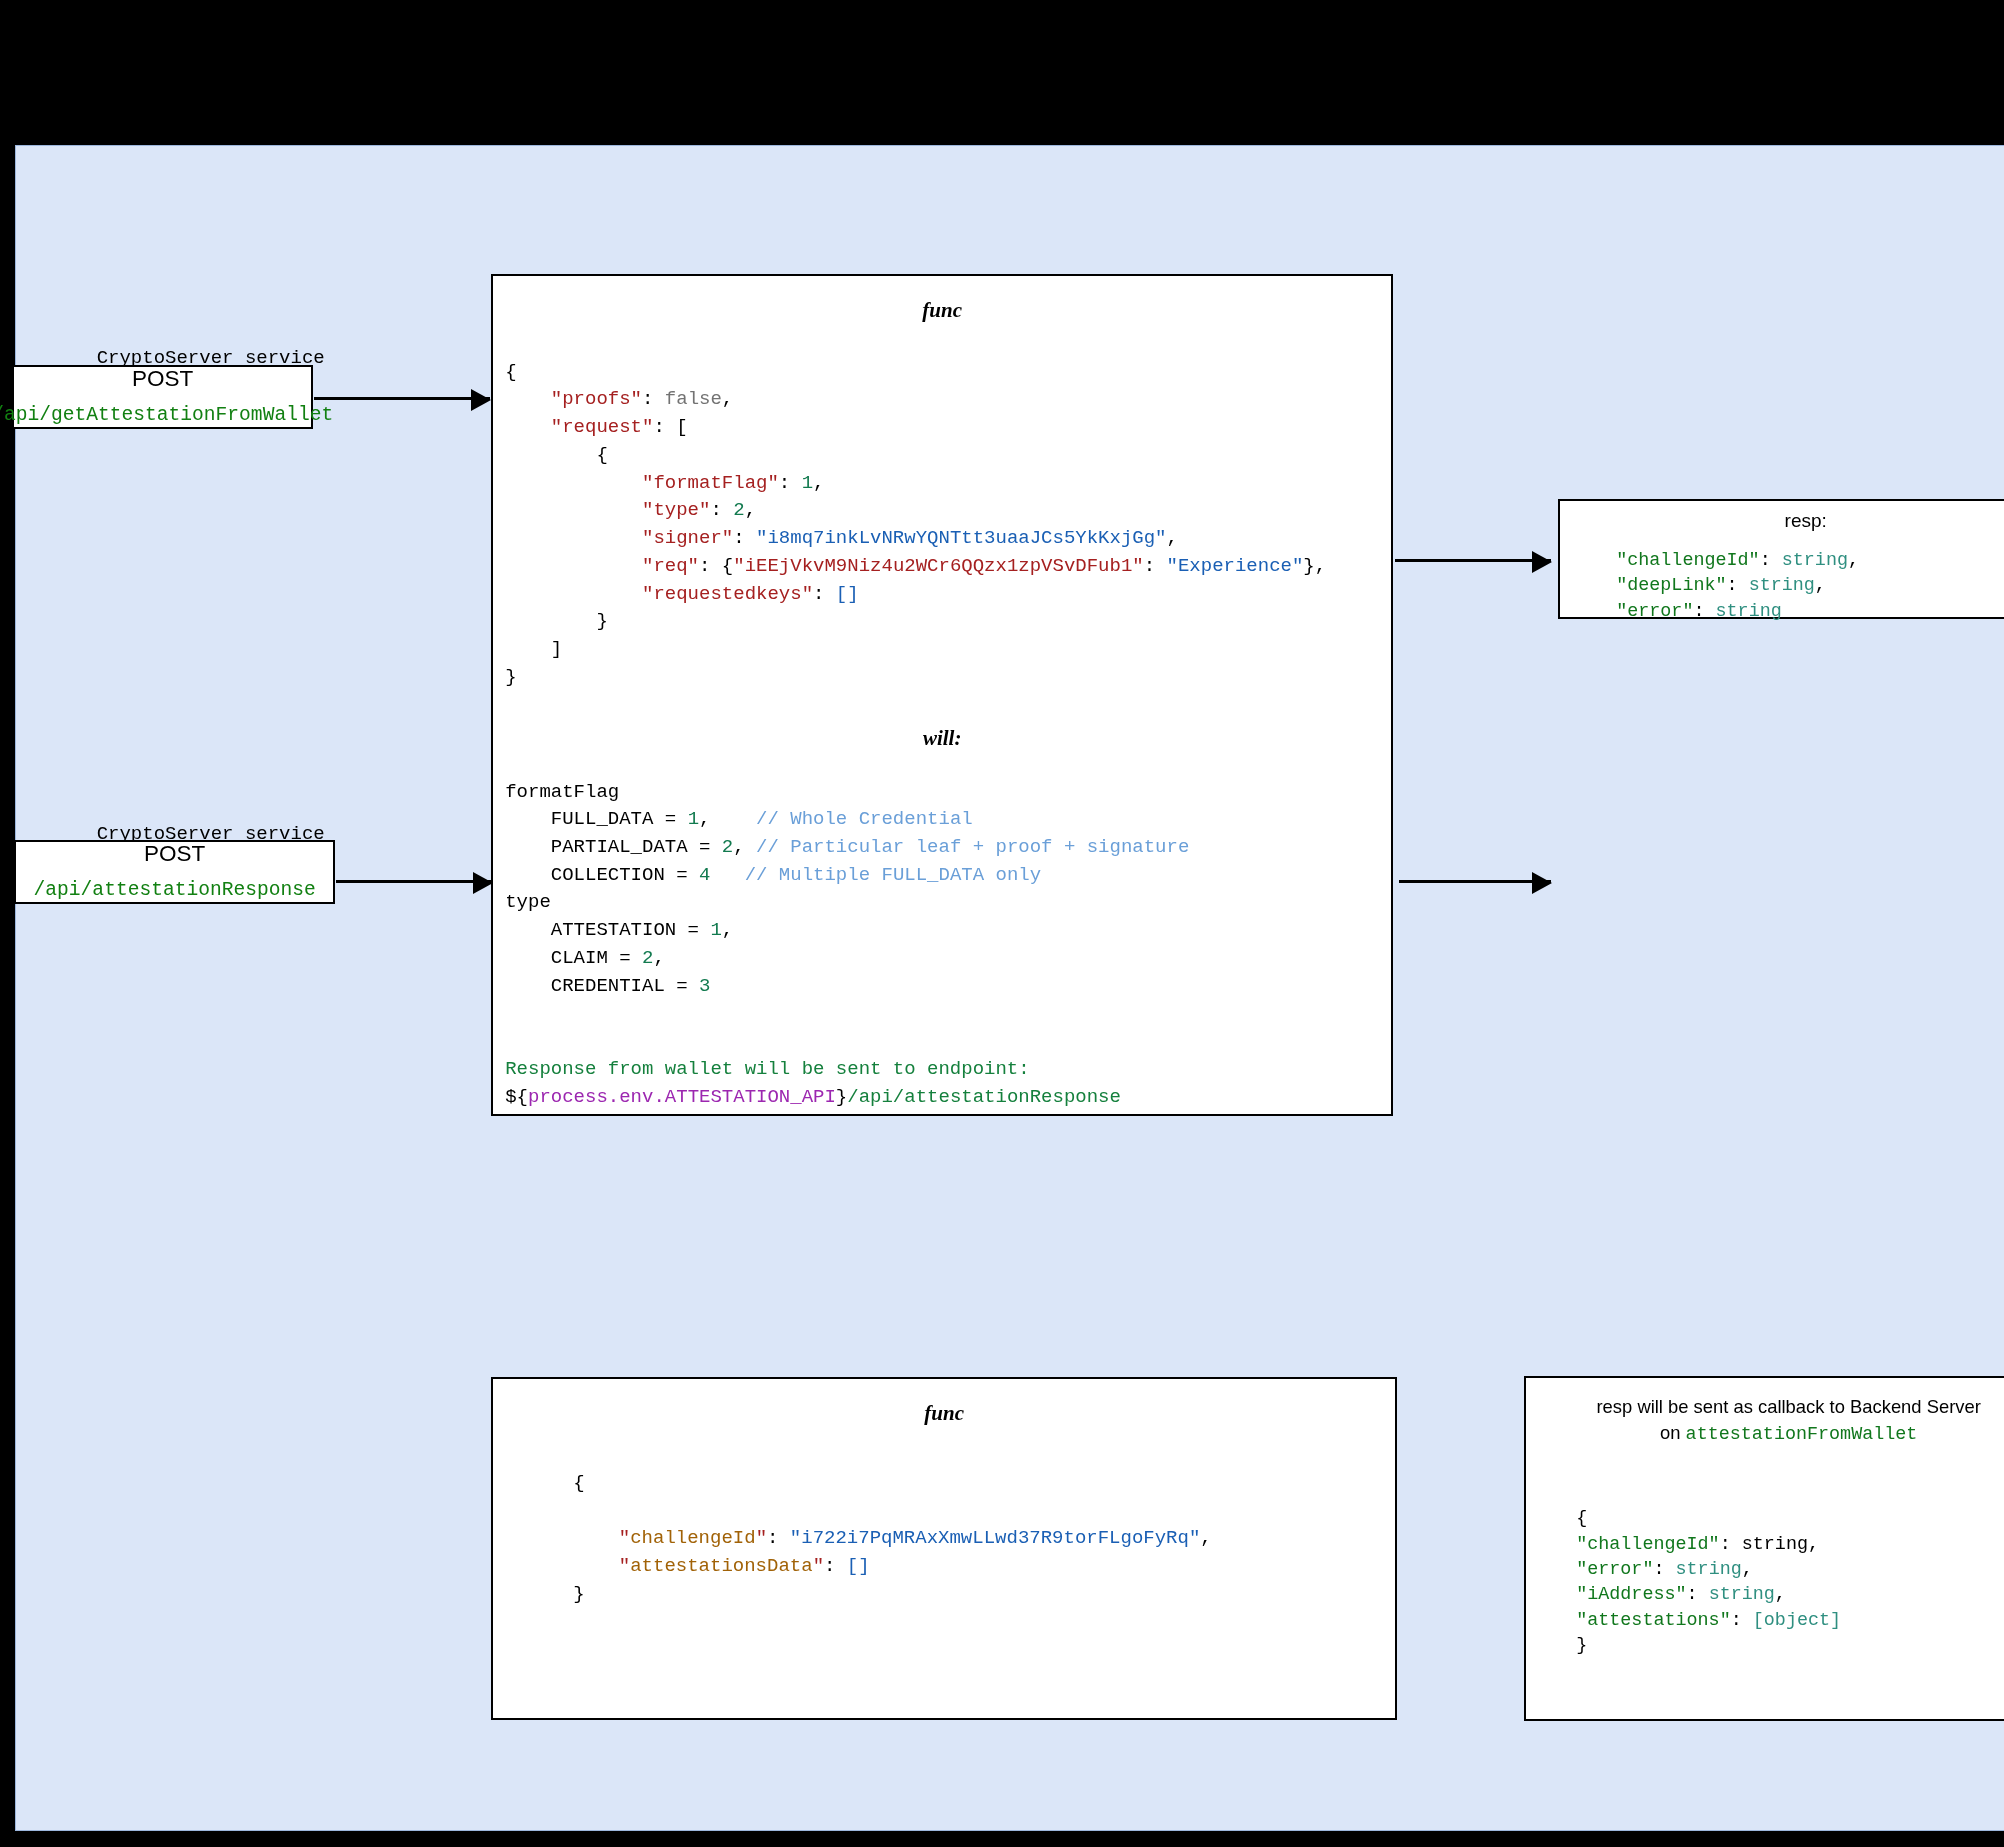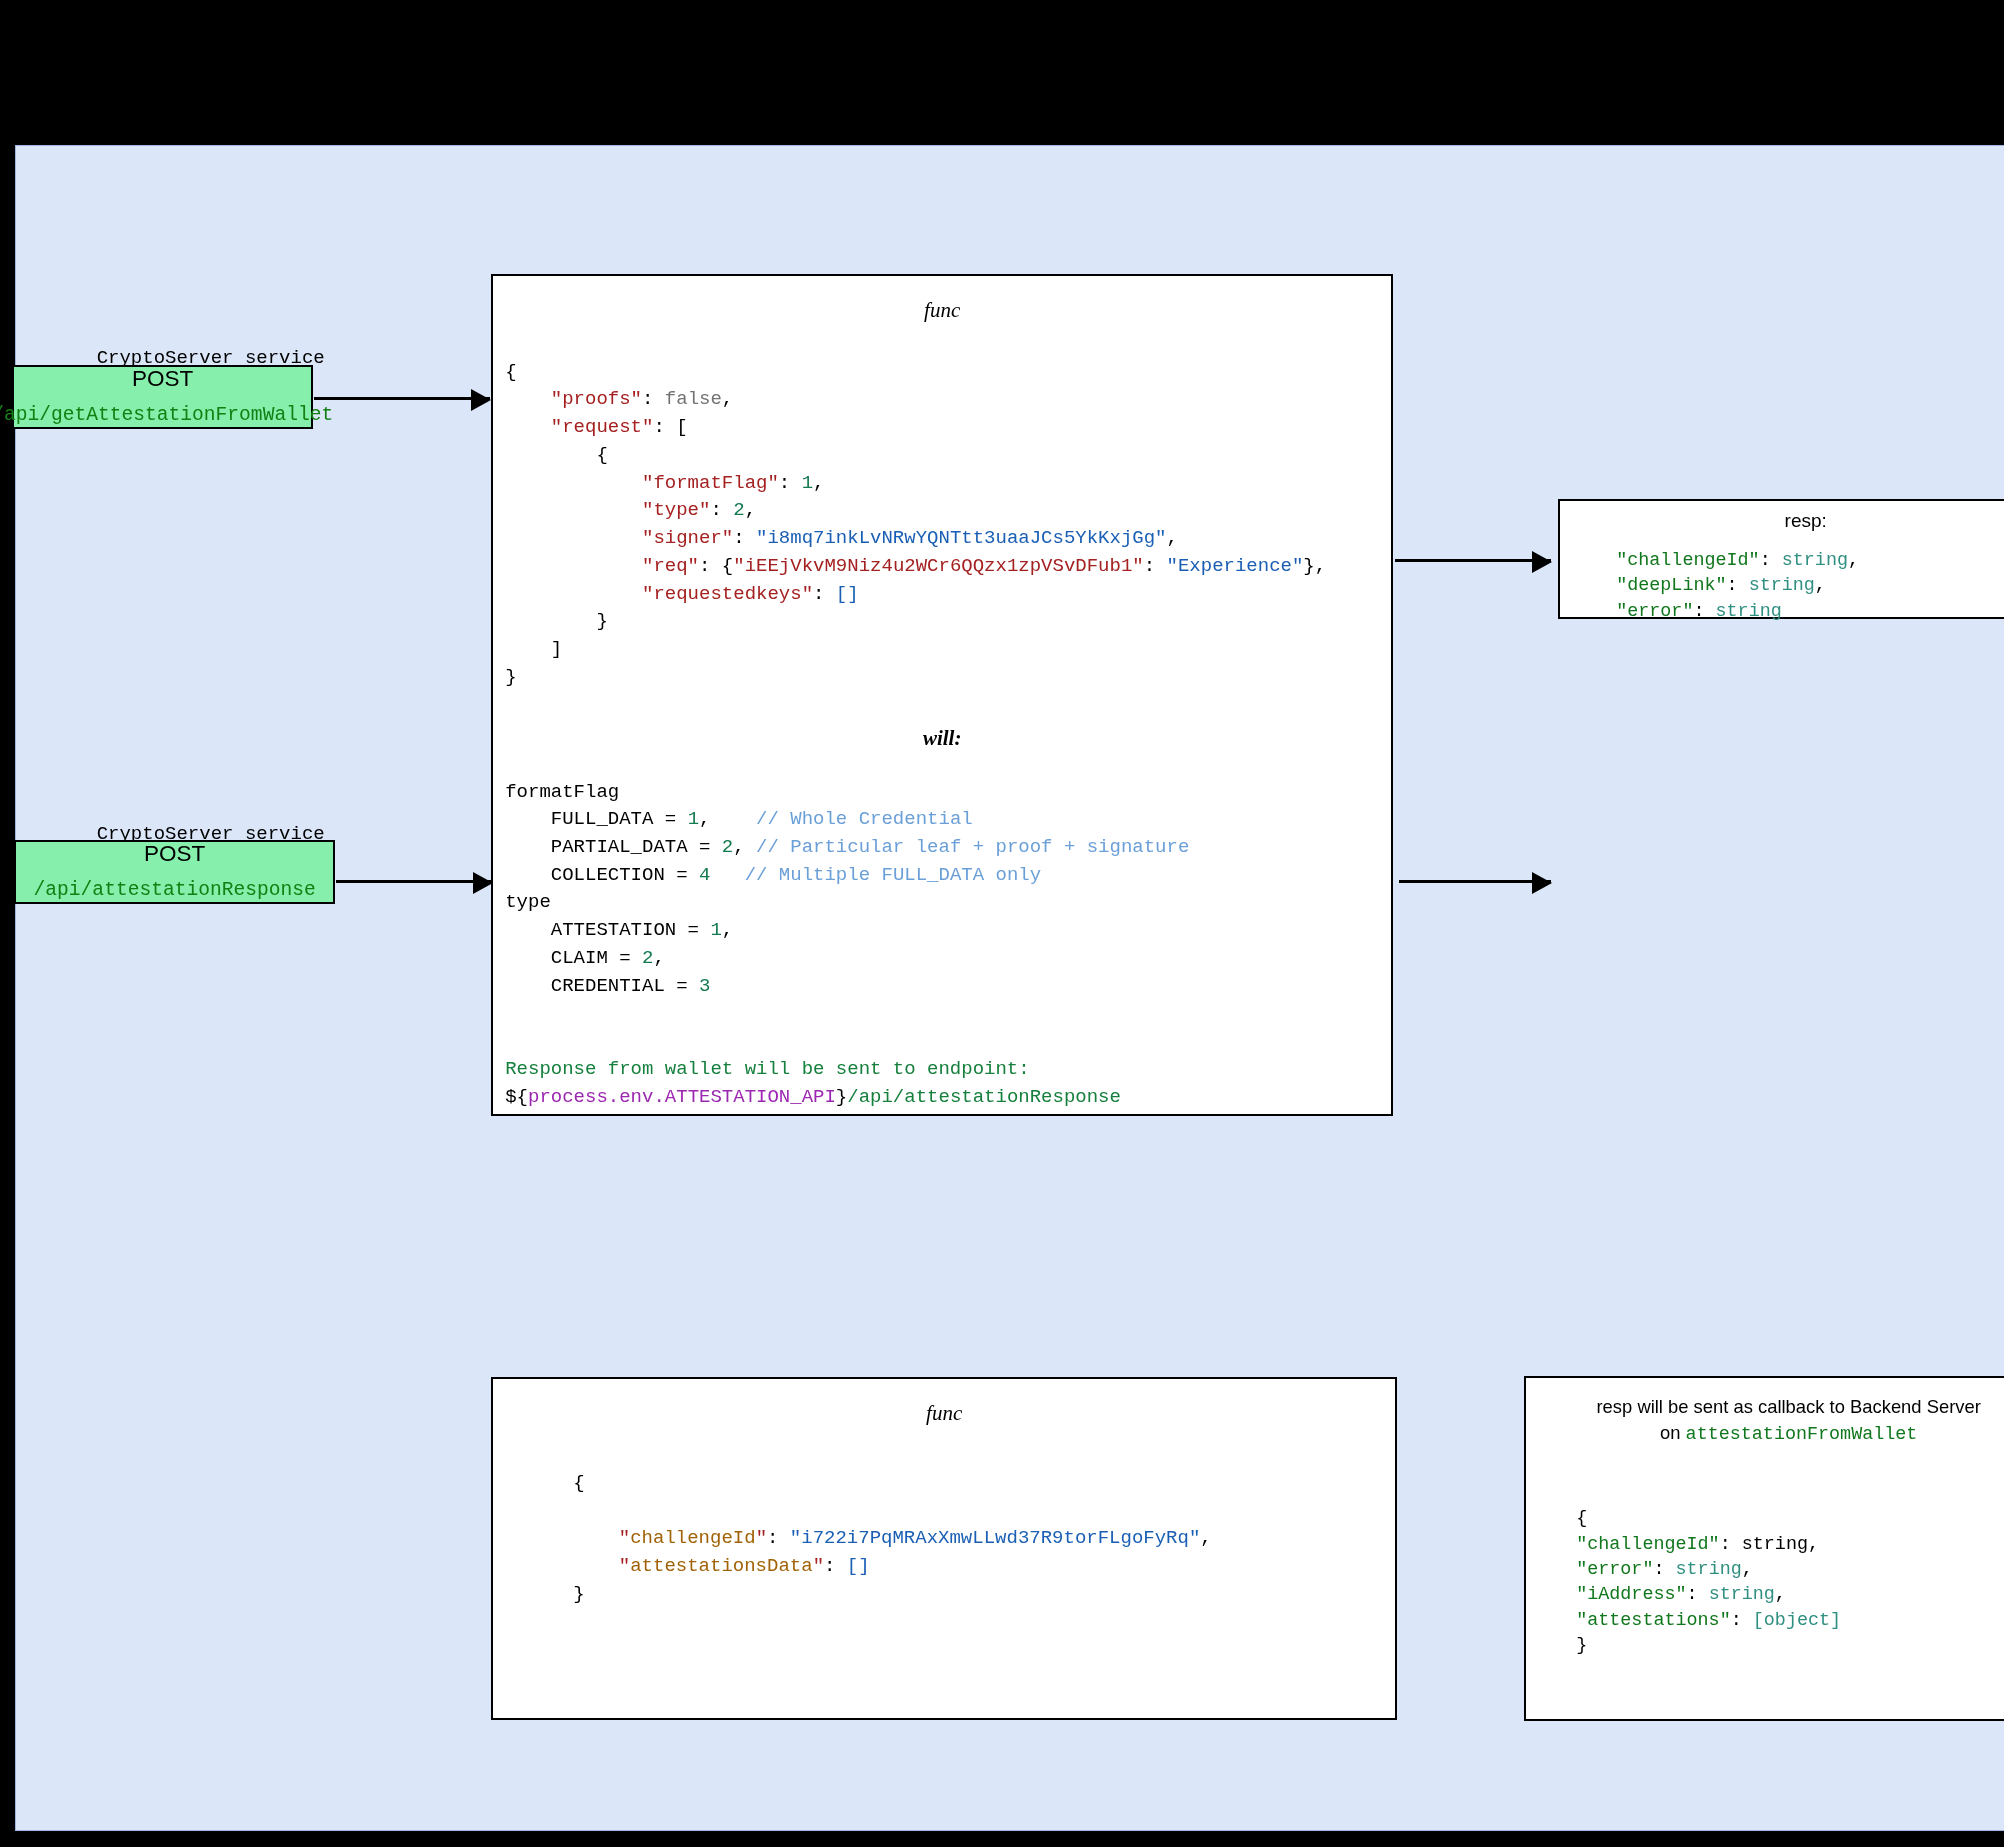--- a/index.html
+++ b/index.html
@@ -54,21 +54,21 @@
     font-size: 19px;
     color: #000000;
     white-space: nowrap;
     text-align: center;
     margin-top: 9px;
   }
 
   
   .endpoint-box {
     position: absolute;
-    background: #86efac;
+    background: #ffffff;
     border: 2.8px solid #000000;
     box-sizing: border-box;
     display: flex;
     flex-direction: column;
     align-items: center;
     justify-content: center;
   }
   .endpoint-method {
     font-family: "Liberation Sans", sans-serif;
     font-size: 22.5px;
@@ -106,21 +106,21 @@
   .panel-head {
     text-align: center;
     font-family: "Liberation Serif", serif;
     font-style: italic;
     font-weight: bold;
     color: #000000;
   }
   .panel-kw {
     font-size: 21px;
     margin-top: 21.7px;
-    font-weight: normal;
+    font-weight: bold;
   }
   .panel-fname {
     font-size: 22.5px;
     margin-top: 25px;
     letter-spacing: -0.2px;
   }
   .panel-notes {
     font-size: 21px;
     margin-top: 0;
   }

